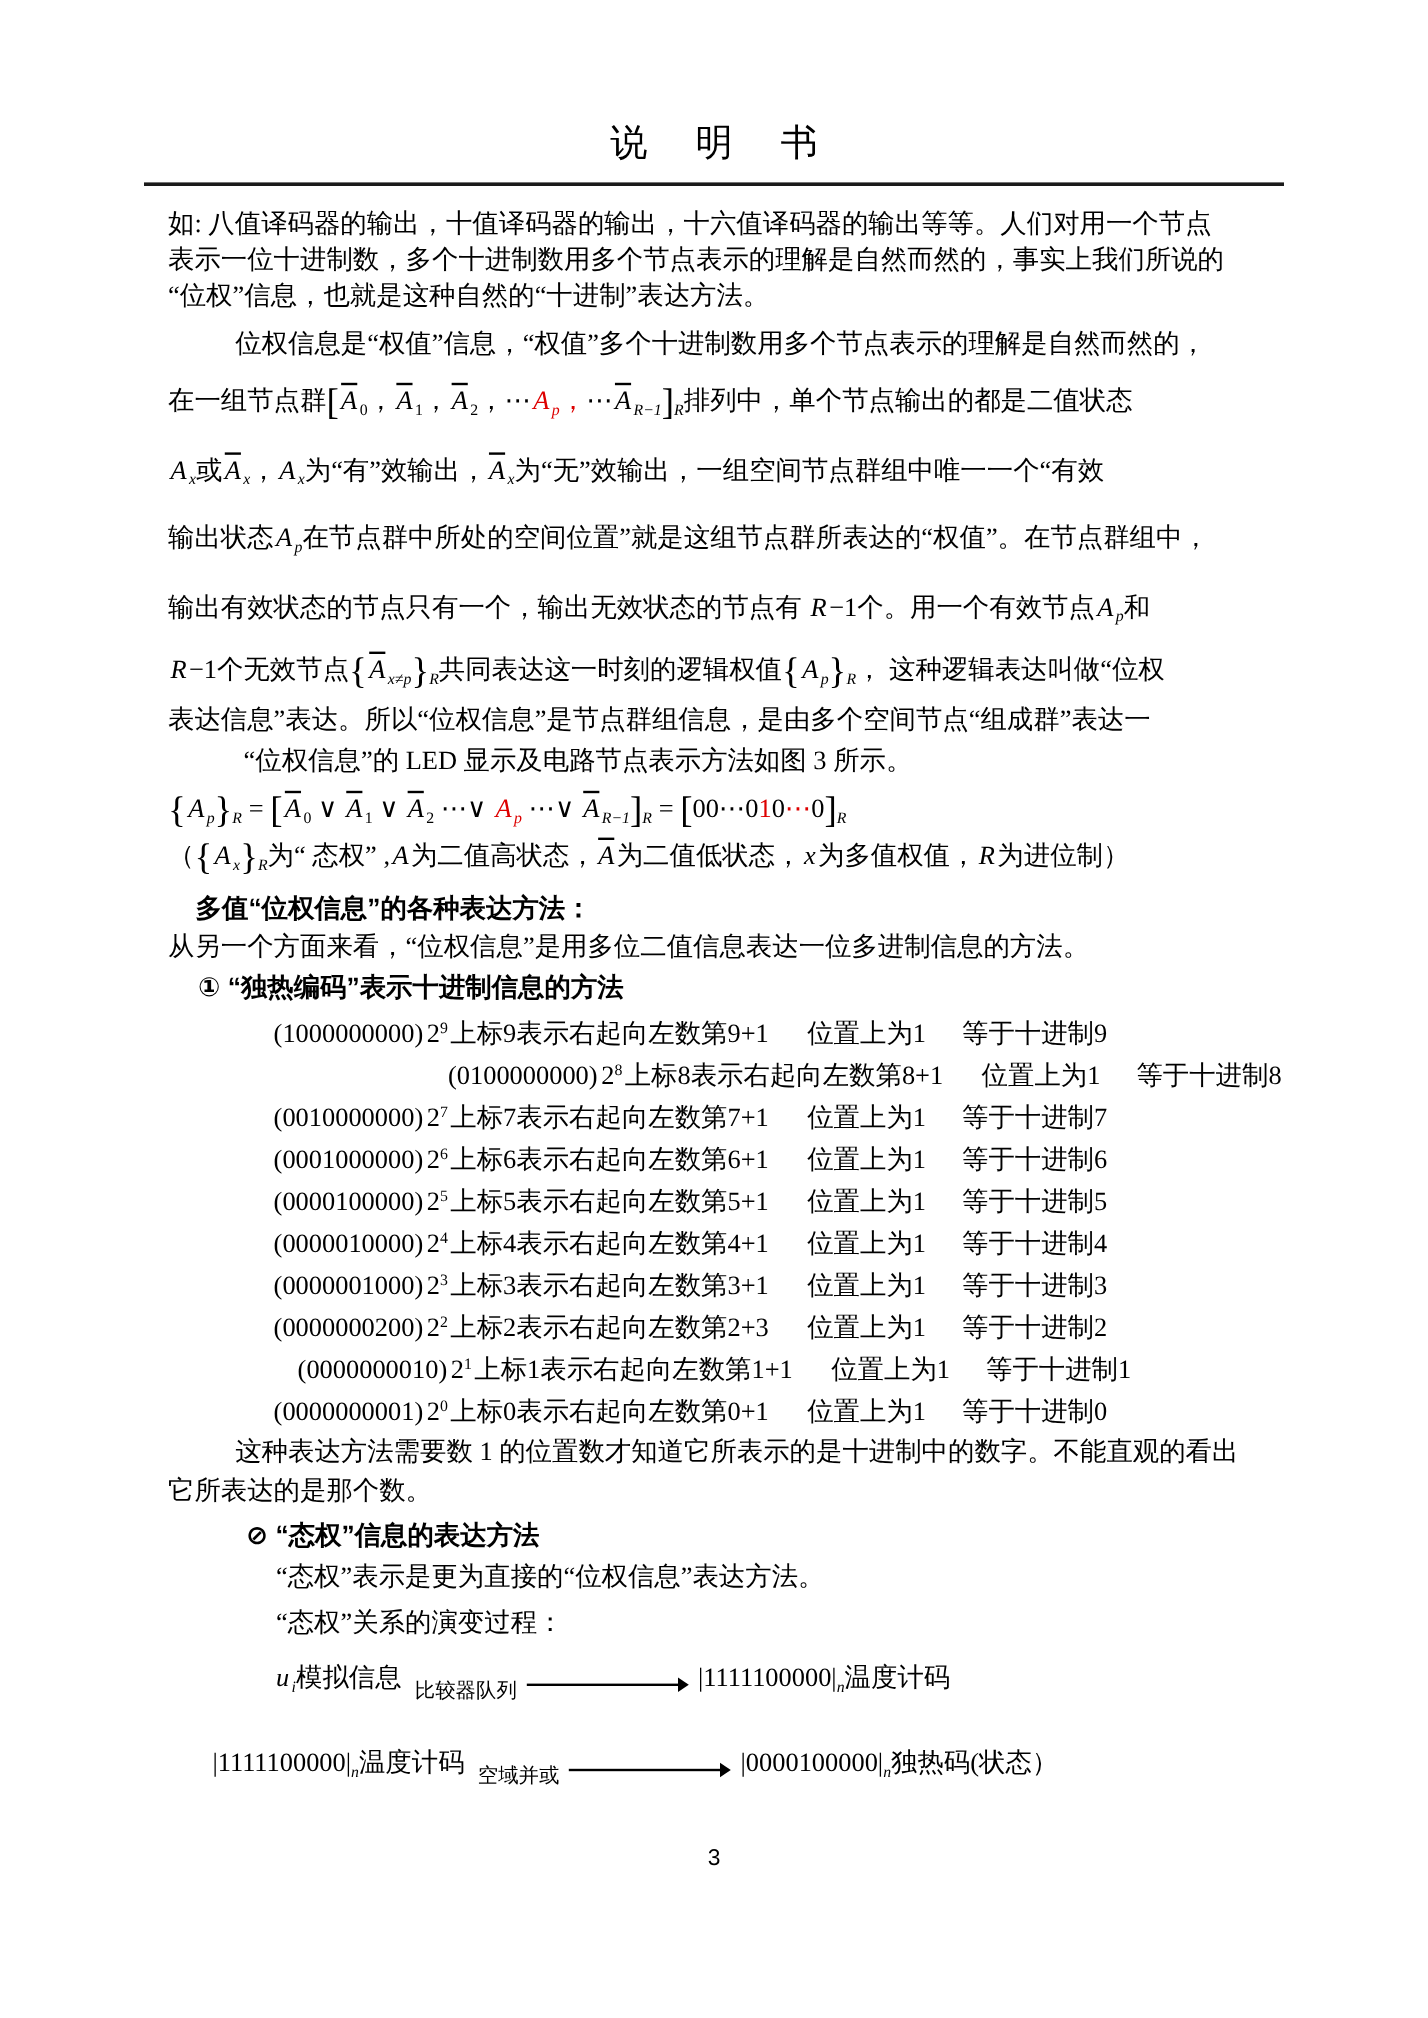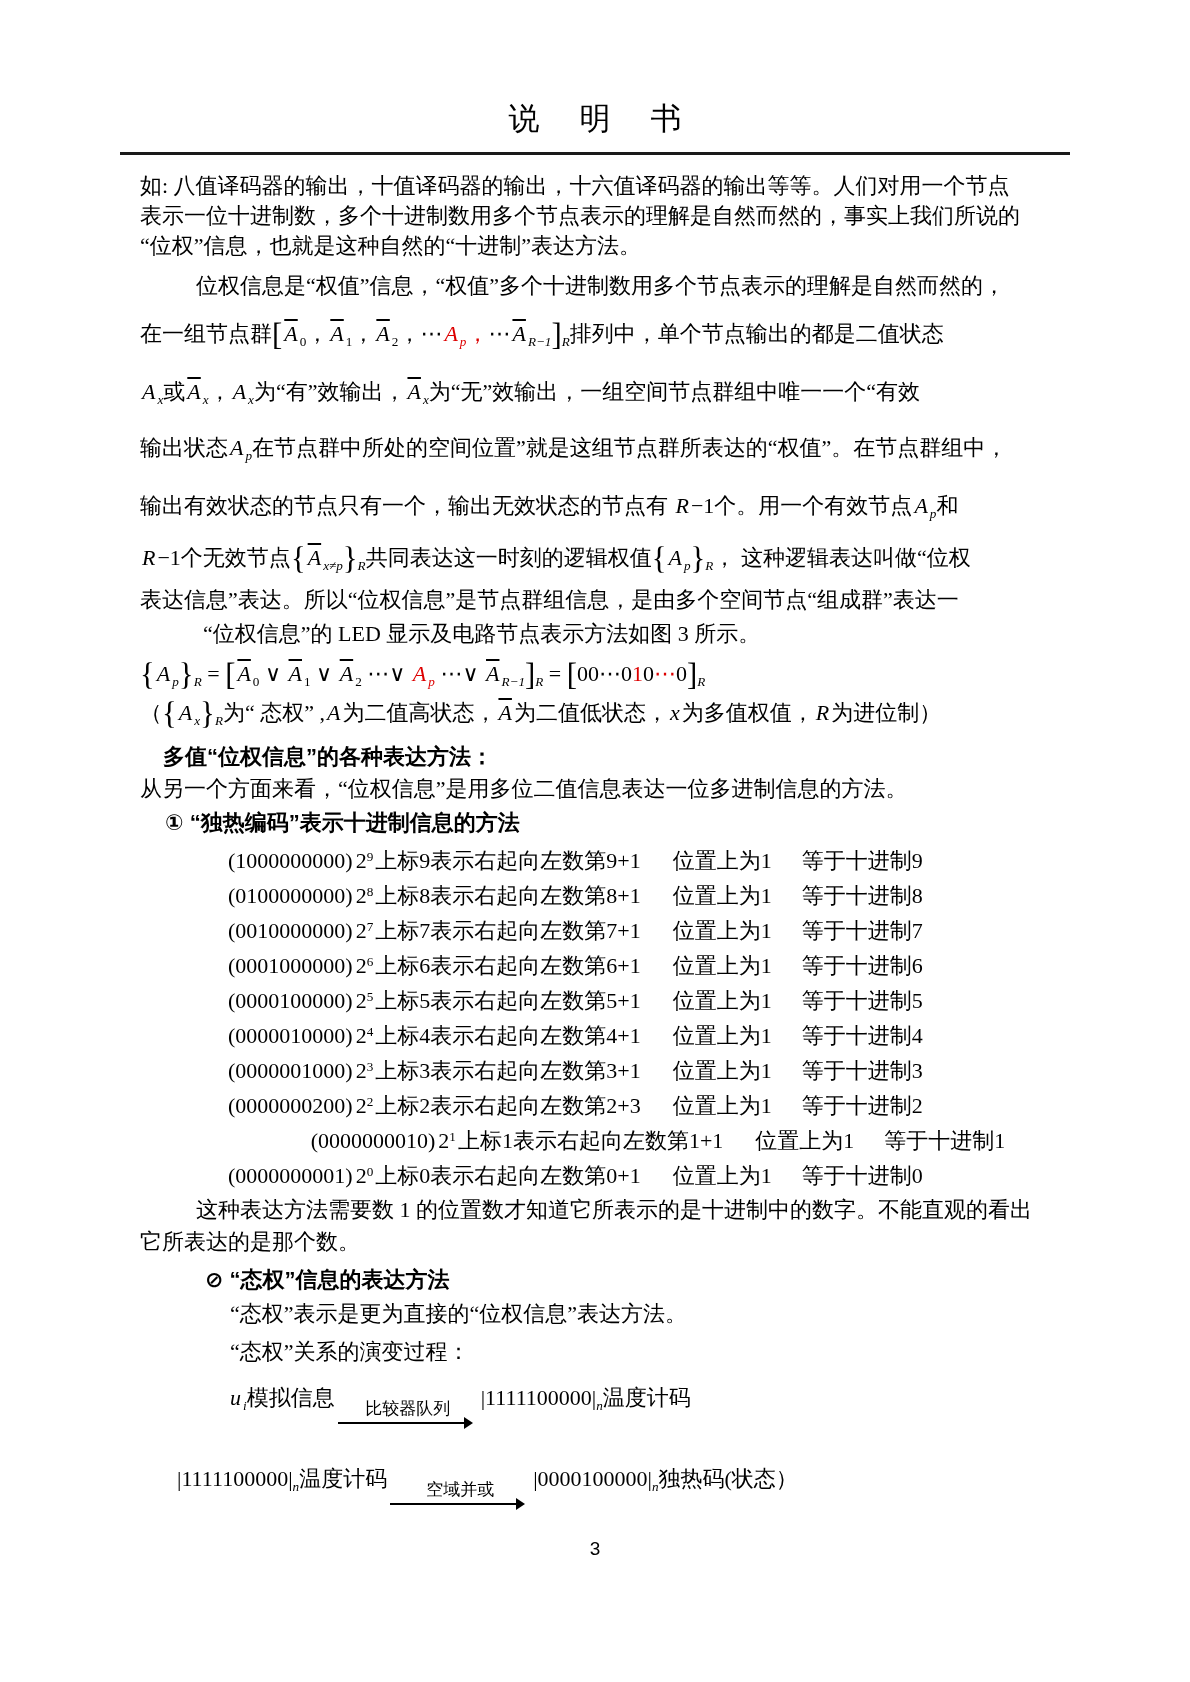--- a/index.html
+++ b/index.html
@@ -18,21 +18,21 @@
   .red{color:var(--red);}
   .lg{font-size:140%;line-height:1;vertical-align:-4px;display:inline-block;}
   sub{font-size:60%;line-height:0;vertical-align:-0.35em;}
   sup{font-size:60%;line-height:0;vertical-align:0.55em;}
   .row{margin-top:5px;}
   .rcode{display:inline-block;}
   .rpow{display:inline-block;margin-left:3px;}
   .rdesc{display:inline-block;margin-left:2px;}
   .rpos{display:inline-block;margin-left:32px;}
   .req{display:inline-block;margin-left:30px;font-family:Liberation Serif, serif;}
-  .rxn{display:inline-flex;flex-direction:column;align-items:center;vertical-align:-9px;margin:18px 3px;}
+  .rxn{display:inline-flex;vertical-align:-9px;margin:18px 3px;}
   .rxn-label{font-size:17px;line-height:19px;padding:0 8px;white-space:nowrap;}
   .rxn-line{position:relative;align-self:stretch;min-width:140px;height:10px;}
   .rxn-line::before{content:"";position:absolute;left:0;right:7px;top:4px;height:2px;background:#000;}
   .rxn-line::after{content:"";position:absolute;right:-1px;top:-1px;width:0;height:0;
                    border:6px solid transparent;border-left:9px solid #000;}
   .page-num{position:absolute;top:1538px;left:0;width:100%;text-align:center;font-size:19px;
             font-family:"Liberation Sans","DejaVu Sans",sans-serif;}
 </style>
 </head>
 <body>
@@ -53,28 +53,28 @@
       <div class="line" style="margin-top: 28px;"><span class="seg"><span>输出有效状态的节点只有一个，输出无效状态的节点有 </span></span><span class="seg"><span class="mi">R</span></span><span class="seg"><span>−1个。用一个有效节点</span></span><span class="seg"><span class="mi">A</span><sub style="font-style: italic;">p</sub></span><span class="seg"><span>和</span></span></div>
       <div class="line" style="margin-top: 22px;"><span class="seg"><span class="mi">R</span></span><span class="seg"><span>−1个无效节点</span></span><span class="seg"><span class="lg">{</span></span><span class="seg"><span class="mi bar">A</span><sub style="font-style: italic;">x≠p</sub></span><span class="seg"><span class="lg">}</span><sub style="font-style: italic;">R</sub></span><span class="seg"><span>共同表达这一时刻的逻辑权值</span></span><span class="seg"><span class="lg">{</span></span><span class="seg"><span class="mi">A</span><sub style="font-style: italic;">p</sub></span><span class="seg"><span class="lg">}</span><sub style="font-style: italic;">R</sub></span><span class="seg"><span>， 这种逻辑表达叫做“位权</span></span></div>
       <div class="line" style="margin-top: 10px;"><span class="seg"><span>表达信息”表达。所以“位权信息”是节点群组信息，是由多个空间节点“组成群”表达一</span></span></div>
       <div class="line" style="margin-left: 63px; margin-top: 4px;"><span class="seg"><span>“位权信息”的 LED 显示及电路节点表示方法如图 3 所示。</span></span></div>
       <div class="line" style="margin-top: 10px;"><span class="seg"><span class="lg">{</span></span><span class="seg"><span class="mi">A</span><sub style="font-style: italic;">p</sub></span><span class="seg"><span class="lg">}</span><sub style="font-style: italic;">R</sub></span><span class="seg"><span> = </span></span><span class="seg"><span class="lg">[</span></span><span class="seg"><span class="mi bar">A</span><sub style="font-style: normal;">0</sub></span><span class="seg"><span> ∨ </span></span><span class="seg"><span class="mi bar">A</span><sub style="font-style: normal;">1</sub></span><span class="seg"><span> ∨ </span></span><span class="seg"><span class="mi bar">A</span><sub style="font-style: normal;">2</sub></span><span class="seg"><span> ⋯∨ </span></span><span class="seg"><span class="mi red">A</span><sub class="red" style="font-style: italic;">p</sub></span><span class="seg"><span> ⋯∨ </span></span><span class="seg"><span class="mi bar">A</span><sub style="font-style: italic;">R−1</sub></span><span class="seg"><span class="lg">]</span><sub style="font-style: italic;">R</sub></span><span class="seg"><span> = </span></span><span class="seg"><span class="lg">[</span></span><span class="seg"><span>00⋯0</span></span><span class="seg"><span class="red">1</span></span><span class="seg"><span>0</span></span><span class="seg"><span class="red">⋯</span></span><span class="seg"><span>0</span></span><span class="seg"><span class="lg">]</span><sub style="font-style: italic;">R</sub></span></div>
       <div class="line" style="margin-top: 8px;"><span class="seg"><span>（</span></span><span class="seg"><span class="lg">{</span></span><span class="seg"><span class="mi">A</span><sub style="font-style: italic;">x</sub></span><span class="seg"><span class="lg">}</span><sub style="font-style: italic;">R</sub></span><span class="seg"><span>为“ 态权” ,</span></span><span class="seg"><span class="mi">A</span></span><span class="seg"><span>为二值高状态，</span></span><span class="seg"><span class="mi bar">A</span></span><span class="seg"><span>为二值低状态，</span></span><span class="seg"><span class="mi">x</span></span><span class="seg"><span>为多值权值，</span></span><span class="seg"><span class="mi">R</span></span><span class="seg"><span>为进位制）</span></span></div>
       <div class="line hd" style="margin-left: 23px; margin-top: 12px;"><span class="seg"><span>多值“位权信息”的各种表达方法：</span></span></div>
       <div class="line" style="margin-top: 2px;"><span class="seg"><span>从另一个方面来看，“位权信息”是用多位二值信息表达一位多进制信息的方法。</span></span></div>
       <div class="line hd" style="margin-left: 25px; margin-top: 4px;"><span class="seg"><span>① “独热编码”表示十进制信息的方法</span></span></div>
       <div class="line row" style="margin-left: 88px; margin-top: 8px;"><span class="rcode">(1000000000)</span><span class="rpow">2<sup>9</sup></span><span class="rdesc">上标9表示右起向左数第9+1</span><span class="rpos">位置上为1</span><span class="req">等于十进制9</span></div>
-      <div class="line row" style="margin-left: 88px;"><span class="rcode">(0100000000)</span><span class="rpow">2<sup>8</sup></span><span class="rdesc">上标8表示右起向左数第8+1</span><span class="rpos">位置上为1</span><span class="req">等于十进制8</span></div>
+      <div class="line row" style="margin-left: 37px; text-align: right;"><span class="rcode">(0100000000)</span><span class="rpow">2<sup>8</sup></span><span class="rdesc">上标8表示右起向左数第8+1</span><span class="rpos">位置上为1</span><span class="req">等于十进制8</span></div>
       <div class="line row" style="margin-left: 88px;"><span class="rcode">(0010000000)</span><span class="rpow">2<sup>7</sup></span><span class="rdesc">上标7表示右起向左数第7+1</span><span class="rpos">位置上为1</span><span class="req">等于十进制7</span></div>
       <div class="line row" style="margin-left: 88px;"><span class="rcode">(0001000000)</span><span class="rpow">2<sup>6</sup></span><span class="rdesc">上标6表示右起向左数第6+1</span><span class="rpos">位置上为1</span><span class="req">等于十进制6</span></div>
       <div class="line row" style="margin-left: 88px;"><span class="rcode">(0000100000)</span><span class="rpow">2<sup>5</sup></span><span class="rdesc">上标5表示右起向左数第5+1</span><span class="rpos">位置上为1</span><span class="req">等于十进制5</span></div>
       <div class="line row" style="margin-left: 88px;"><span class="rcode">(0000010000)</span><span class="rpow">2<sup>4</sup></span><span class="rdesc">上标4表示右起向左数第4+1</span><span class="rpos">位置上为1</span><span class="req">等于十进制4</span></div>
       <div class="line row" style="margin-left: 88px;"><span class="rcode">(0000001000)</span><span class="rpow">2<sup>3</sup></span><span class="rdesc">上标3表示右起向左数第3+1</span><span class="rpos">位置上为1</span><span class="req">等于十进制3</span></div>
       <div class="line row" style="margin-left: 88px;"><span class="rcode">(0000000200)</span><span class="rpow">2<sup>2</sup></span><span class="rdesc">上标2表示右起向左数第2+3</span><span class="rpos">位置上为1</span><span class="req">等于十进制2</span></div>
-      <div class="line row" style="margin-left: 108px; text-align: center;"><span class="rcode">(0000000010)</span><span class="rpow">2<sup>1</sup></span><span class="rdesc">上标1表示右起向左数第1+1</span><span class="rpos">位置上为1</span><span class="req">等于十进制1</span></div>
+      <div class="line row" style="margin-left: 108px;"><span class="rcode">(0000000010)</span><span class="rpow">2<sup>1</sup></span><span class="rdesc">上标1表示右起向左数第1+1</span><span class="rpos">位置上为1</span><span class="req">等于十进制1</span></div>
       <div class="line row" style="margin-left: 88px;"><span class="rcode">(0000000001)</span><span class="rpow">2<sup>0</sup></span><span class="rdesc">上标0表示右起向左数第0+1</span><span class="rpos">位置上为1</span><span class="req">等于十进制0</span></div>
       <div class="line" style="margin-left: 56px; margin-top: 4px;"><span class="seg"><span>这种表达方法需要数 1 的位置数才知道它所表示的是十进制中的数字。不能直观的看出</span></span></div>
       <div class="line" style="margin-top: 2px;"><span class="seg"><span>它所表达的是那个数。</span></span></div>
       <div class="line hd" style="margin-left: 65px; margin-top: 8px;"><span class="seg"><span>⊘ “态权”信息的表达方法</span></span></div>
       <div class="line" style="margin-left: 90px; margin-top: 4px;"><span class="seg"><span>“态权”表示是更为直接的“位权信息”表达方法。</span></span></div>
       <div class="line" style="margin-left: 90px; margin-top: 8px;"><span class="seg"><span>“态权”关系的演变过程：</span></span></div>
       <div class="line" style="margin-left: 88px; margin-top: 14px;"><span class="seg"><span class="mi">u</span><sub style="font-style: italic;">i</sub></span><span class="seg"><span>模拟信息</span></span><span class="rxn">
           <span class="rxn-label">比较器队列</span>
           <span class="rxn-line"></span>
         </span><span class="seg"><span>|1111100000|</span><sub style="font-style: italic;">n</sub></span><span class="seg"><span>温度计码</span></span></div>

